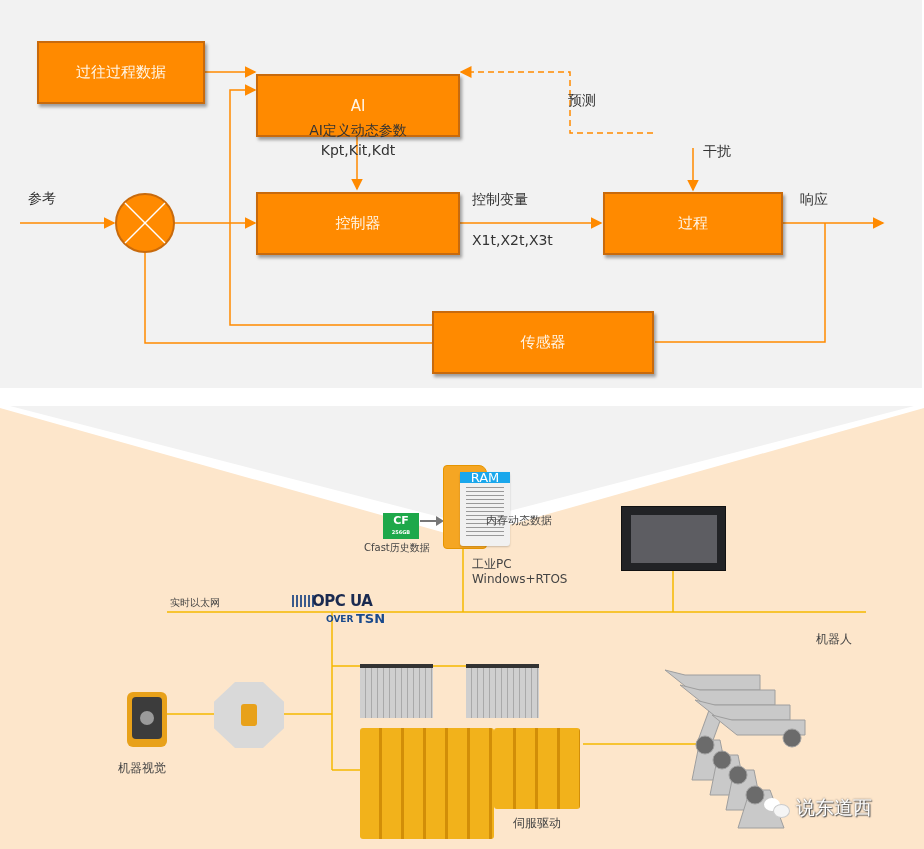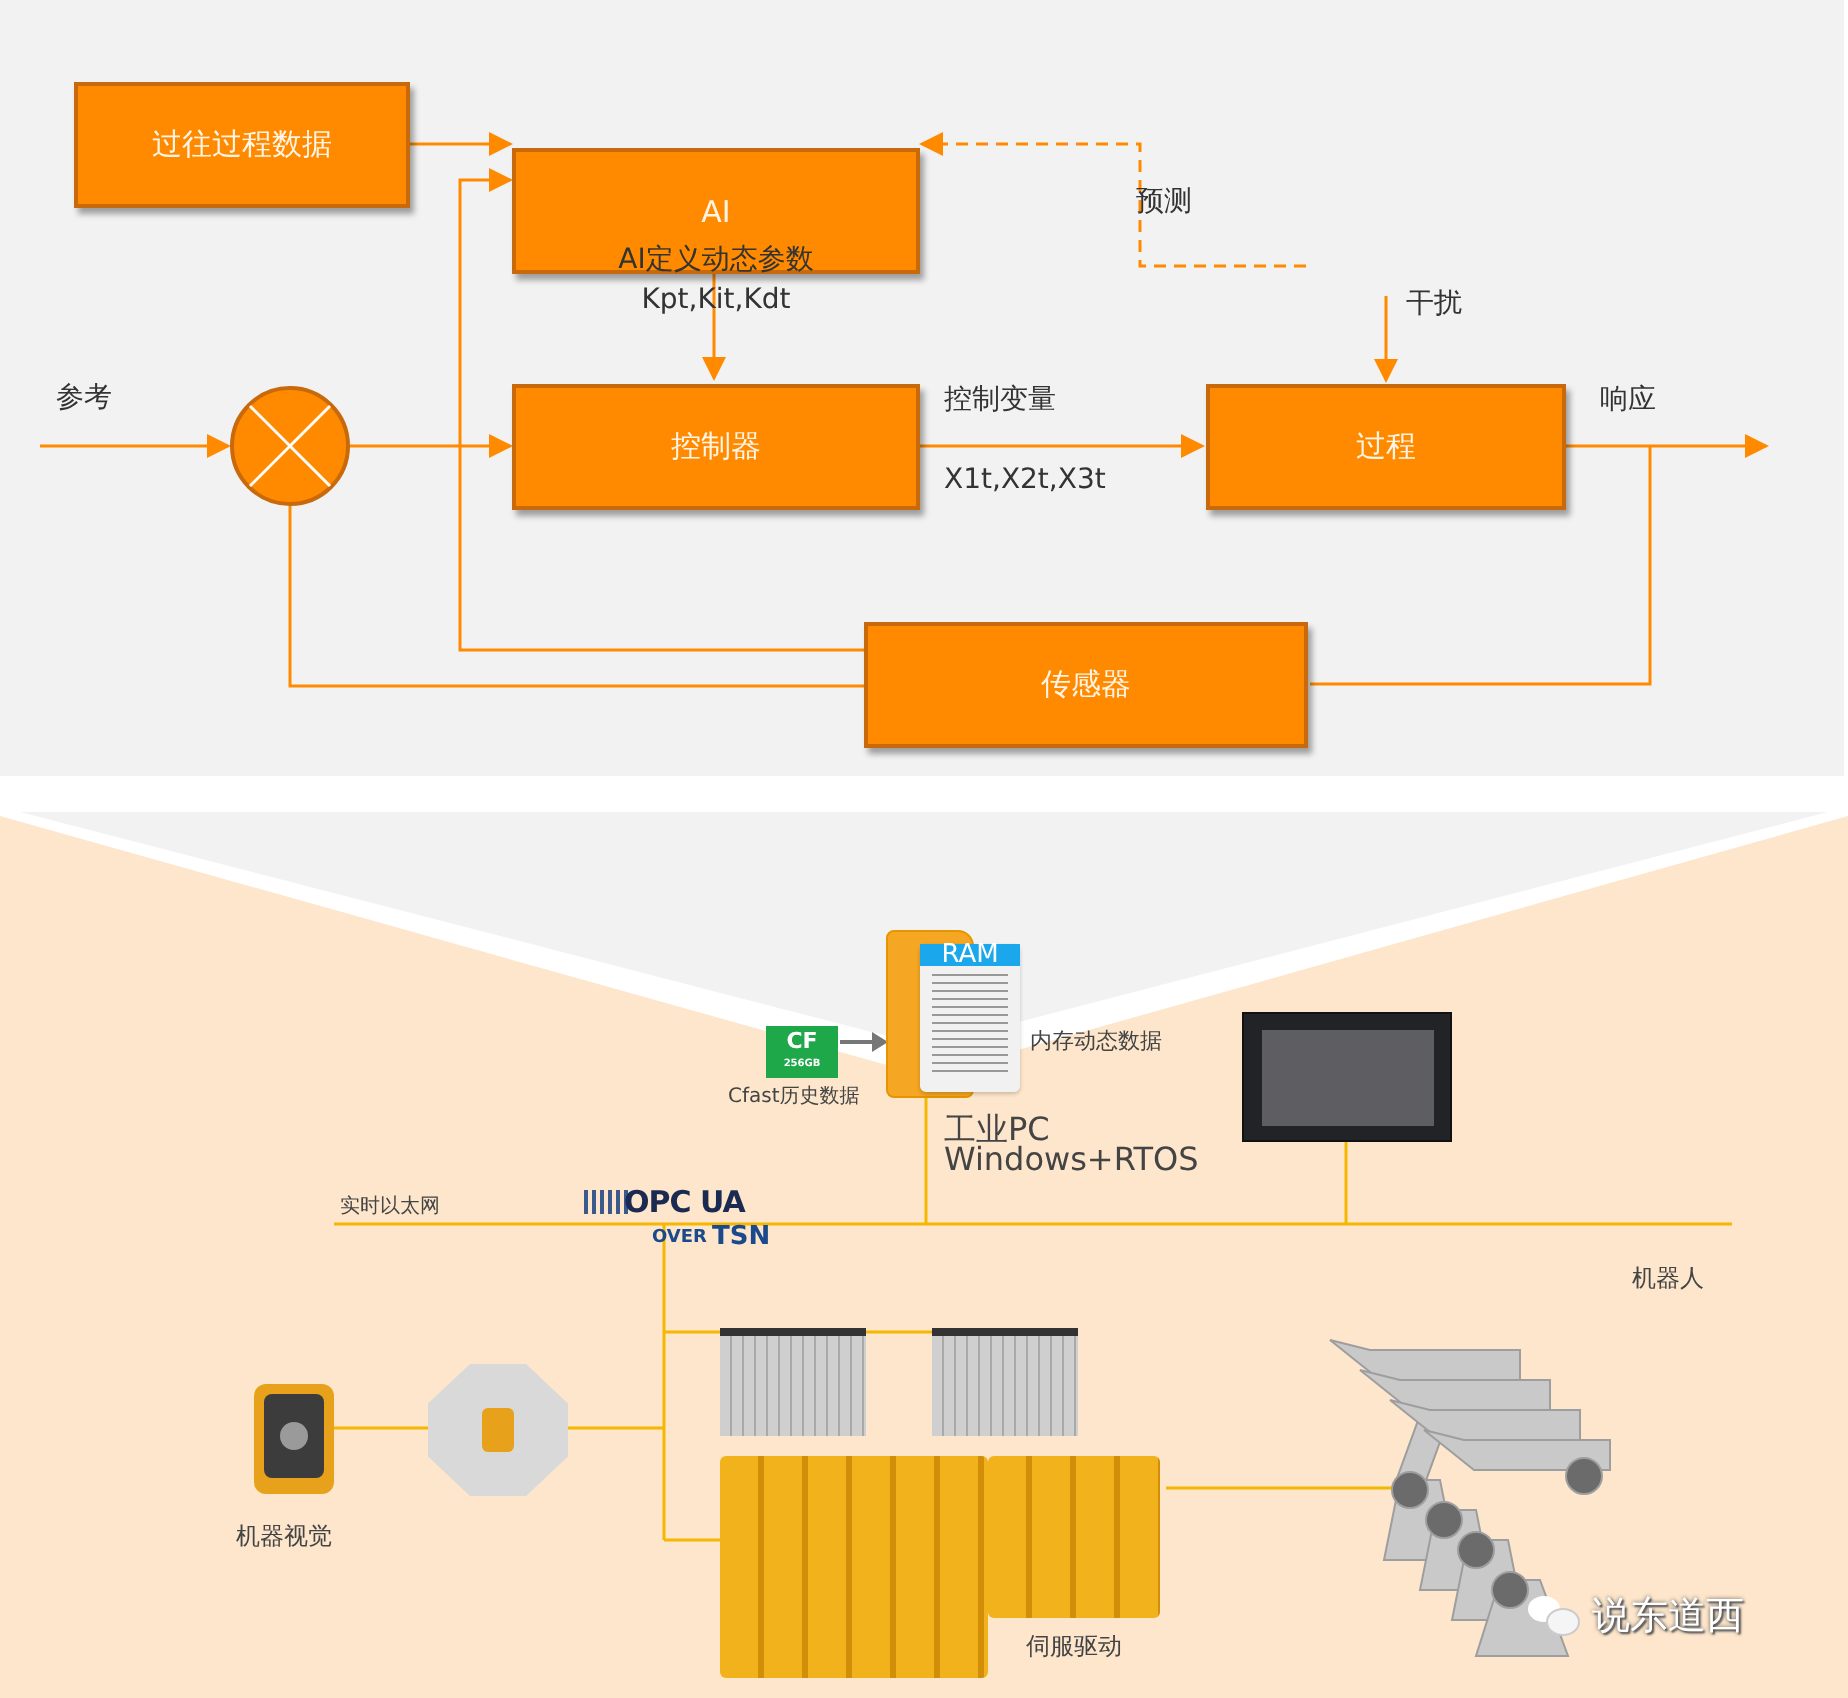--- a/index.html
+++ b/index.html
@@ -97,22 +97,22 @@
   <div>CF</div>
   <div style="font-size:5px;line-height:6px;">256GB</div>
 </div>
 <div class="lbl2" style="left:364px;top:541px;font-size:10px;">Cfast历史数据</div>
 
 <div style="position:absolute;left:443px;top:465px;width:42px;height:82px;background:#f5a623;border-radius:4px 8px 4px 4px;border:1px solid #e69500;"></div>
 <div style="position:absolute;left:460px;top:472px;width:50px;height:74px;background:#f1f1f1;border-radius:3px;box-shadow:0 1px 2px rgba(0,0,0,0.2);">
   <div style="background:#1aa7ec;color:#fff;font-size:13px;text-align:center;height:11px;line-height:11px;">RAM</div>
   <div style="margin:4px 6px;height:50px;background:repeating-linear-gradient(#999 0 1px,transparent 1px 4px);"></div>
 </div>
-<div class="lbl2" style="left:515px;top:513px;font-size:11px;">内存动态数据</div>
-<div class="lbl2" style="left:472px;top:557px;font-size:16px;line-height:15px;">
+<div class="lbl2" style="left:486px;top:513px;font-size:11px;">内存动态数据</div>
+<div class="lbl2" style="left:472px;top:557px;font-size:12px;line-height:15px;">
   <div>工业PC</div>
   <div>Windows+RTOS</div>
 </div>
 
 <div style="position:absolute;left:621px;top:506px;width:105px;height:65px;background:#222326;border:1px solid #111;box-sizing:border-box;">
   <div style="position:absolute;left:9px;top:8px;width:86px;height:48px;background:#5d5d62;"></div>
 </div>
 
 <div class="lbl2" style="left:170px;top:596px;font-size:10px;">实时以太网</div>
 <div style="position:absolute;left:290px;top:592px;width:96px;height:38px;">

